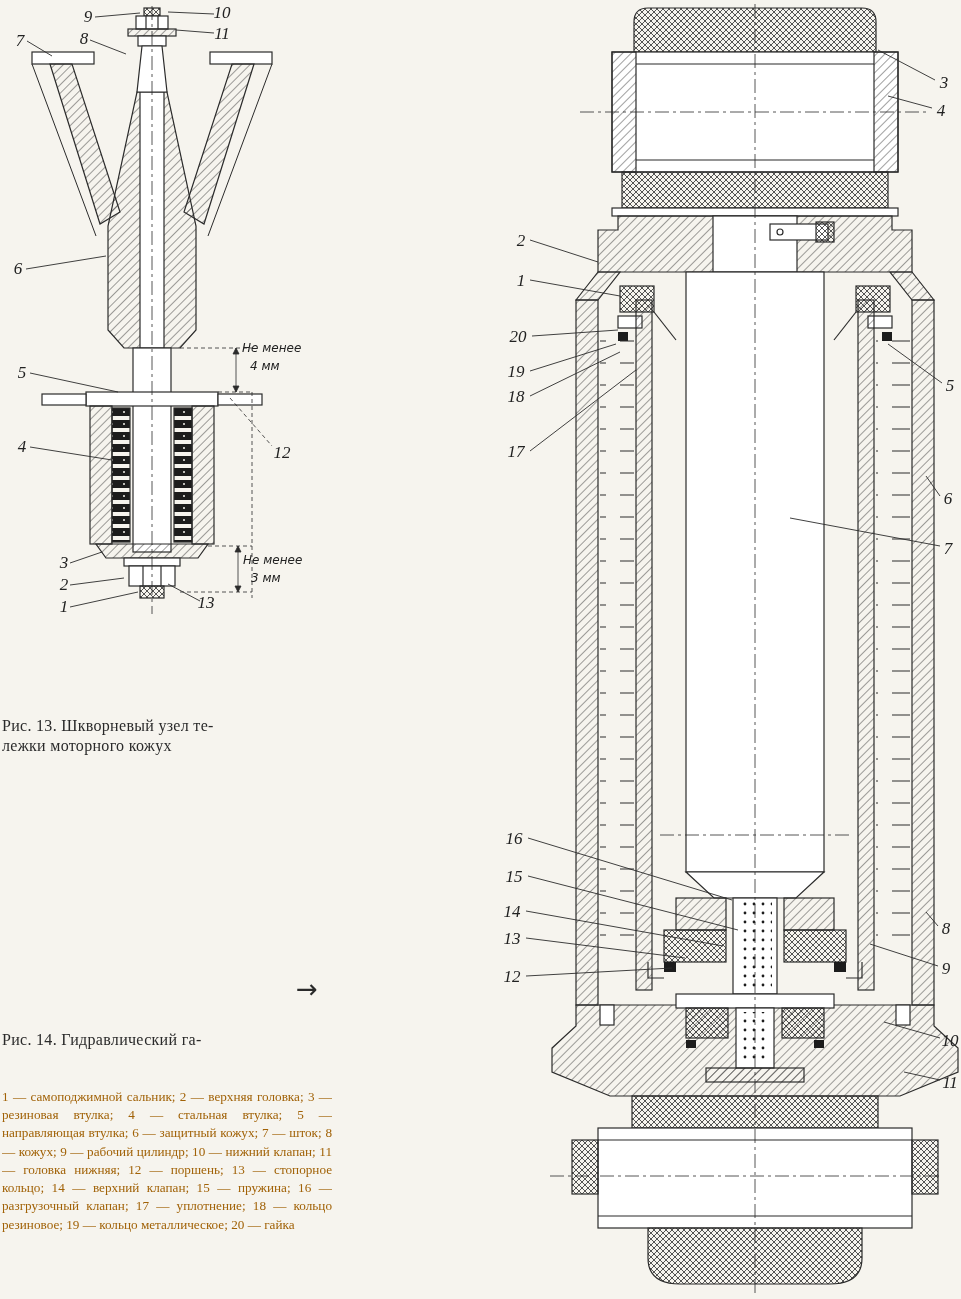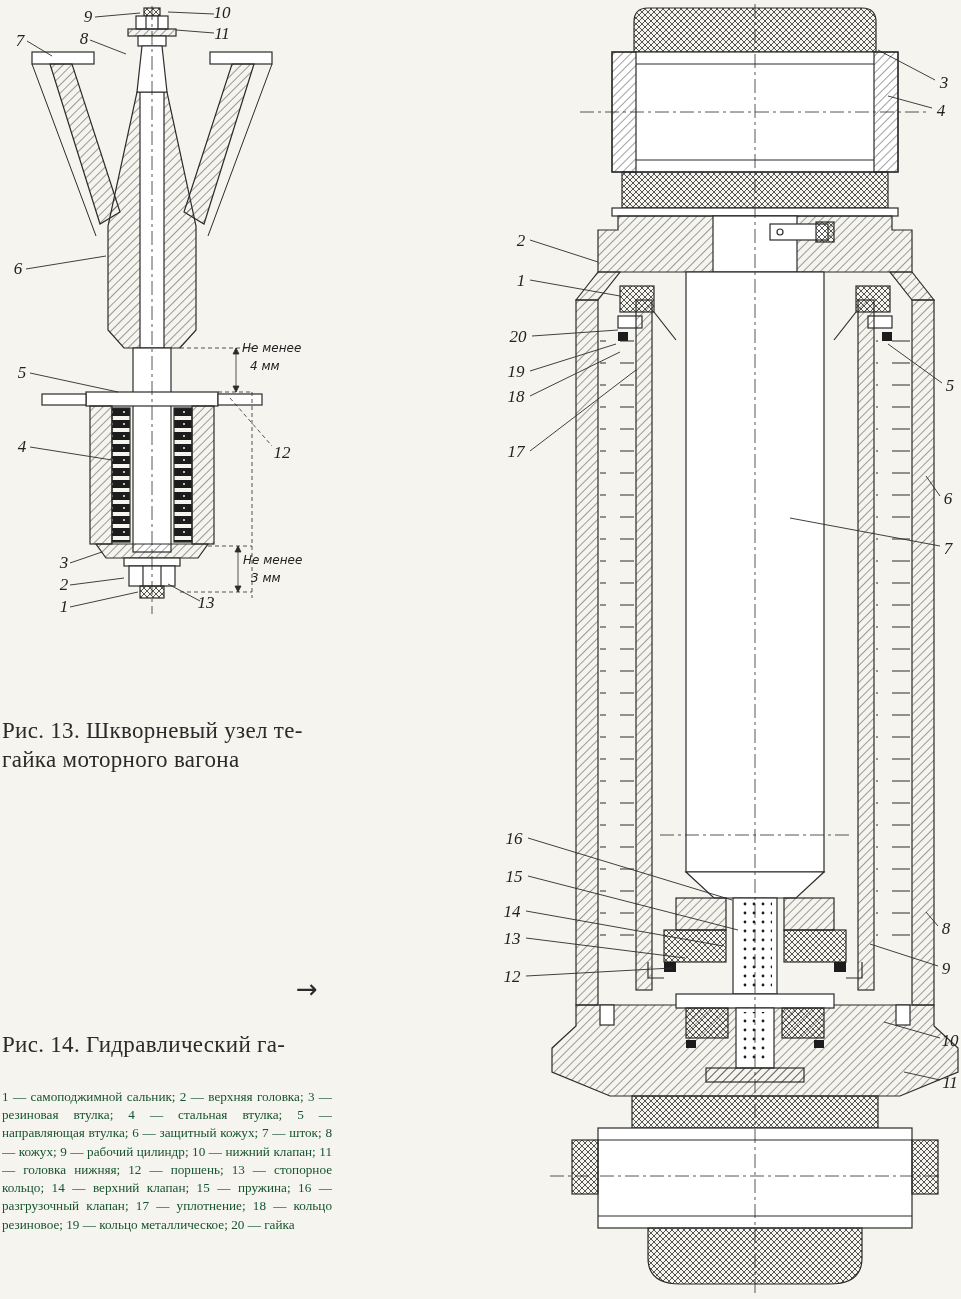--- a/index.html
+++ b/index.html
@@ -3,24 +3,24 @@
 <meta charset="utf-8">
 <style>
   html,body{margin:0;padding:0;background:#888;}
   .page{
     position:relative;width:961px;height:1299px;margin:0 auto;
     background:#f6f4ee;overflow:hidden;
     font-family:"Liberation Serif", serif;color:#262626;
   }
   .abs{position:absolute;}
   .caption{
-    font-size:23px;line-height:1.28;color:#2a2a2a;letter-spacing:.3px;
+    font-size:16px;line-height:1.28;color:#2a2a2a;letter-spacing:.3px;
   }
   .legend{
-    font-size:13.2px;line-height:1.38;text-align:justify;color:#14532d;
+    font-size:13.2px;line-height:1.38;text-align:justify;color:#a16207;
   }
   .arrow-glyph{font-size:26px;color:#2a2a2a;font-family:"DejaVu Sans", sans-serif;}
   svg text.callout{
     font-family:"Liberation Serif", serif;font-style:italic;
     font-size:17px;fill:#222;
   }
   svg text.dim{
     font-family:"DejaVu Sans", sans-serif;font-style:italic;
     font-size:12px;fill:#222;
   }
@@ -130,21 +130,21 @@
       <text class="callout" x="282" y="458">12</text>
       <text class="callout" x="64" y="568">3</text>
       <text class="callout" x="64" y="590">2</text>
       <text class="callout" x="64" y="612">1</text>
       <text class="callout" x="206" y="608">13</text>
     </g>
   </svg>
 
   <div class="abs caption" style="left:2px;top:716px;width:335px">
     <div>Рис. 13. Шкворневый узел те-</div>
-    <div>гайка моторного вагона</div>
+    <div>лежки моторного кожух</div>
   </div>
 
   <div class="abs arrow-glyph" style="left:296px;top:974px">→</div>
 
   <div class="abs caption" style="left:2px;top:1030px;width:340px">
     <div>Рис. 14. Гидравлический га-</div>
   </div>
 
   <div class="abs legend" style="left:2px;top:1088px;width:330px;height:208px;overflow:hidden">1 — самоподжимной сальник; 2 — верхняя головка; 3 — резиновая втулка; 4 — стальная втулка; 5 — направляющая втулка; 6 — защитный кожух; 7 — шток; 8 — кожух; 9 — рабочий цилиндр; 10 — нижний клапан; 11 — головка нижняя; 12 — поршень; 13 — стопорное кольцо; 14 — верхний клапан; 15 — пружина; 16 — разгрузочный клапан; 17 — уплотнение; 18 — кольцо резиновое; 19 — кольцо металлическое; 20 — гайка</div>
 

